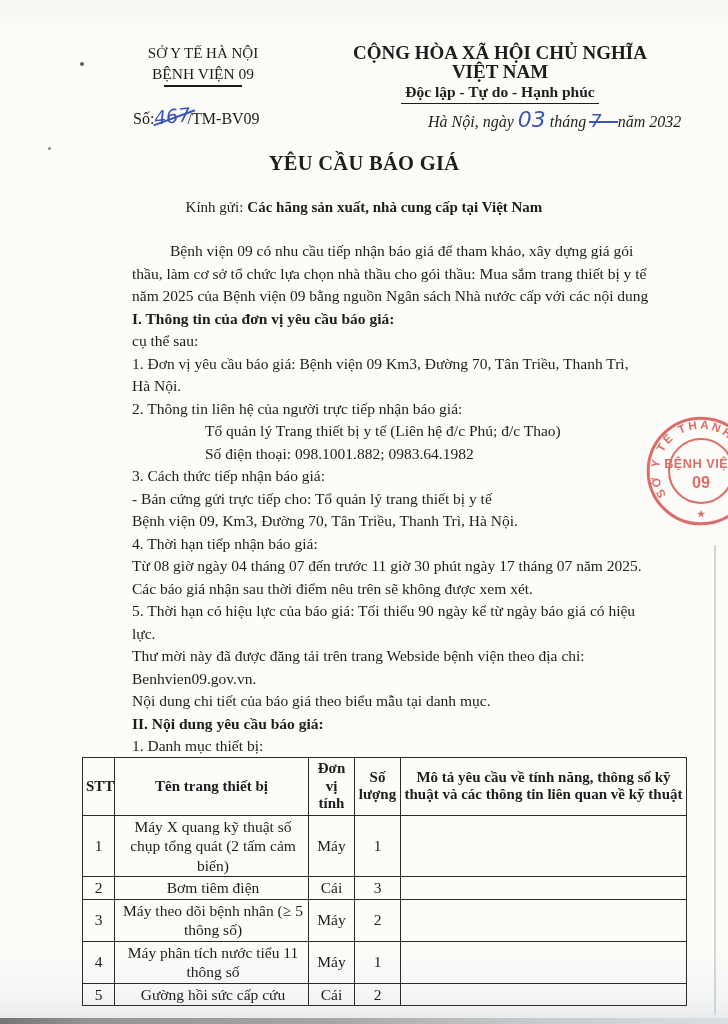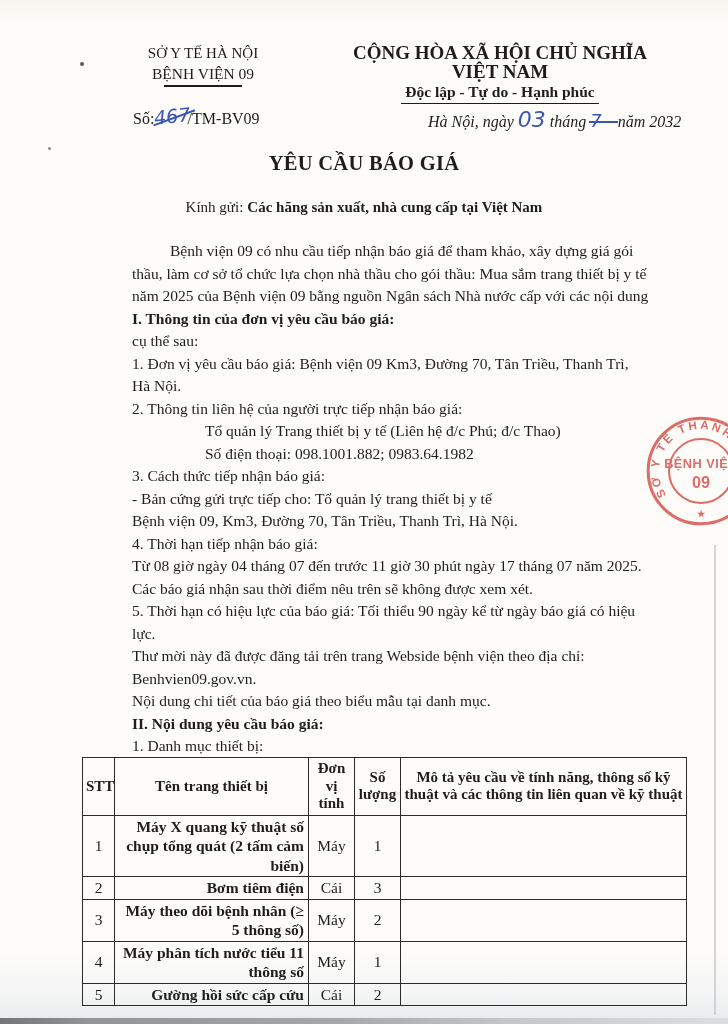--- a/index.html
+++ b/index.html
@@ -43,21 +43,21 @@
   .ln{height:22.5px;line-height:22.5px;white-space:nowrap;}
   .ind1{padding-left:38px;}
   .ind2{padding-left:73px;}
   .bold{font-weight:bold;}
 
   
   .tbl-wrap{position:absolute;left:82px;top:757px;}
   table{border-collapse:collapse;width:604px;font-size:15.5px;table-layout:fixed;}
   th,td{border:1.4px solid #2b2b2b;padding:1px 4px;vertical-align:middle;}
   th{font-size:15px;font-weight:bold;line-height:17.5px;padding:2px 3px;text-align:center;}
-  td.name{text-align:right;padding:1px 4px 1px 7px;line-height:19.5px;font-weight:bold;}
+  td.name{text-align:center;padding:1px 4px 1px 7px;line-height:19.5px;}
   td.ctr{text-align:center;line-height:19.5px;}
 
   
   .stamp{position:absolute;left:636px;top:408px;width:130px;height:130px;opacity:.88;}
   .stamp text{font-family:"Liberation Sans",sans-serif;font-weight:bold;fill:#d95a55;}
 </style>
 </head>
 <body>
 
 <div class="page">

